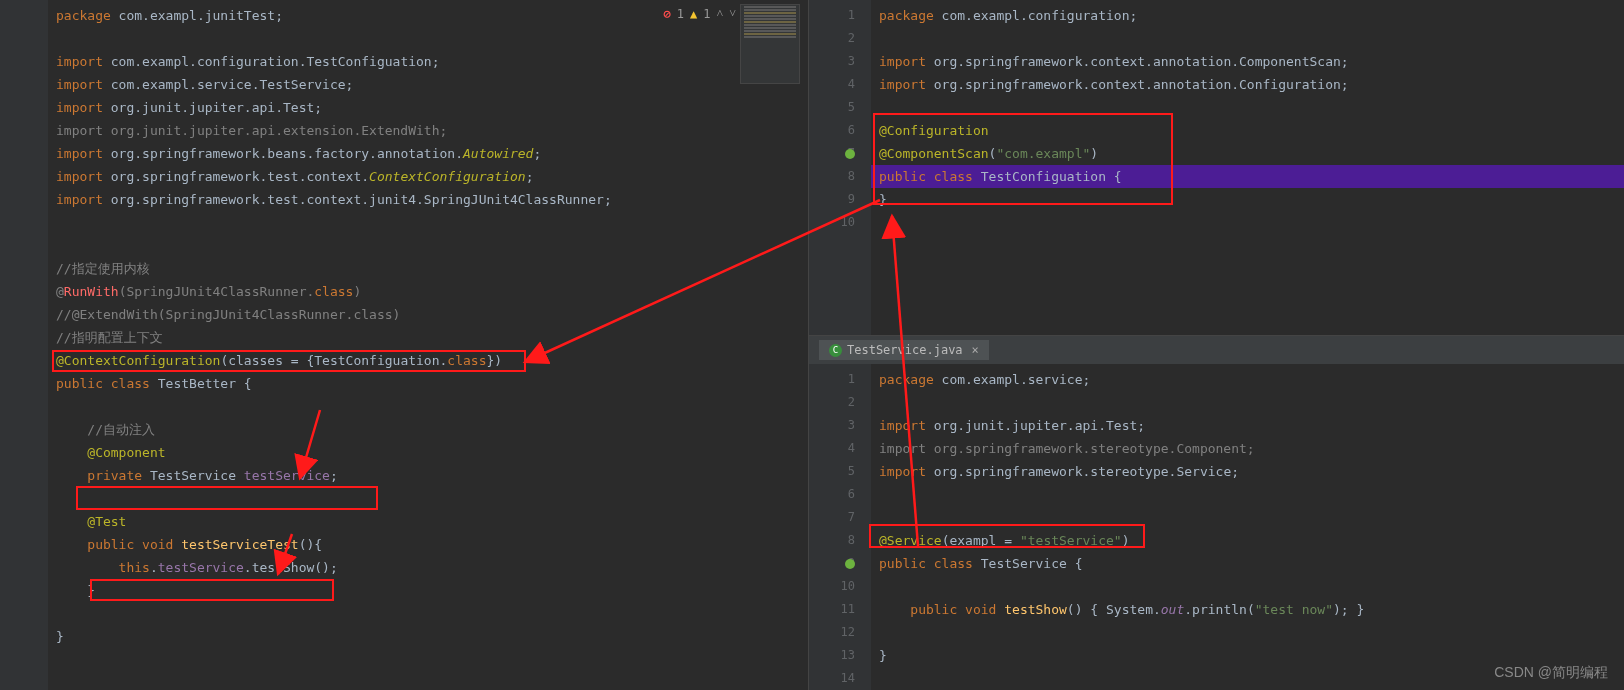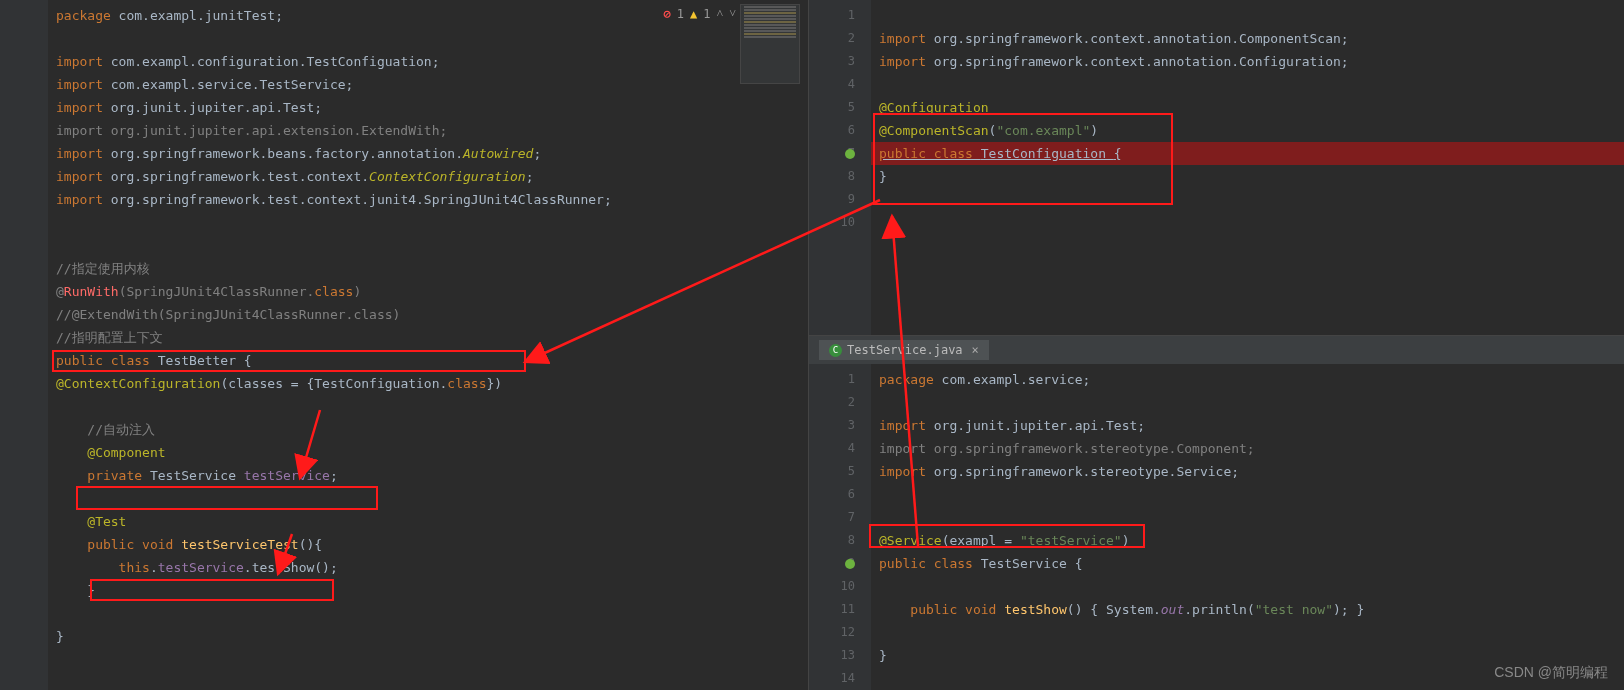--- a/index.html
+++ b/index.html
@@ -70,21 +70,21 @@
     padding-left: 8px;
   }
   .kw { color: #cc7832; text-align: right; }
   .anno { color: #bbb529; }
   .str { color: #6a8759; }
   .muted { color: #808080; text-align: center; }
   .field { color: #9876aa; }
   .italic { font-style: italic; text-align: center; }
   .method { color: #ffc66d; }
   .cmt { color: #808080; }
-  .highlight-line { background: #7f1d1d; text-decoration: underline; }
+  .highlight-line { background: #4c1d95; }
   .box-red {
     position: absolute;
     border: 2px solid #ff1a1a;
     pointer-events: none;
     z-index: 10;
   }
   .minimap {
     position: absolute;
     right: 8px;
     top: 4px;
@@ -163,22 +163,22 @@
     <div class="code-line"><span class="muted">import org.junit.jupiter.api.extension.ExtendWith;</span></div>
     <div class="code-line"><span class="kw">import</span><span> org.springframework.beans.factory.annotation.</span><span class="anno italic">Autowired</span><span>;</span></div>
     <div class="code-line"><span class="kw">import</span><span> org.springframework.test.context.</span><span class="anno italic">ContextConfiguration</span><span>;</span></div>
     <div class="code-line"><span class="kw">import</span><span> org.springframework.test.context.junit4.SpringJUnit4ClassRunner;</span></div>
     <div class="code-line"></div>
     <div class="code-line"></div>
     <div class="code-line"><span class="cmt">//指定使用内核</span></div>
     <div class="code-line"><span class="muted">@</span><span style="color:#ff6b68">RunWith</span><span class="muted">(SpringJUnit4ClassRunner.</span><span class="kw">class</span><span class="muted">)</span></div>
     <div class="code-line"><span class="cmt">//@ExtendWith(SpringJUnit4ClassRunner.class)</span></div>
     <div class="code-line"><span class="cmt">//指明配置上下文</span></div>
+    <div class="code-line"><span class="anno">@ContextConfiguration</span><span>(classes = {TestConfiguation.</span><span class="kw">class</span><span>})</span></div>
     <div class="code-line"><span class="kw">public class </span><span>TestBetter </span><span>{</span></div>
-    <div class="code-line"><span class="anno">@ContextConfiguration</span><span>(classes = {TestConfiguation.</span><span class="kw">class</span><span>})</span></div>
     <div class="code-line"></div>
     <div class="code-line"><span class="cmt">    //自动注入</span></div>
     <div class="code-line"><span class="anno">    @Component</span></div>
     <div class="code-line"><span class="kw">    private </span><span>TestService </span><span class="field">testService</span><span>;</span></div>
     <div class="code-line"></div>
     <div class="code-line"><span class="anno">    @Test</span></div>
     <div class="code-line"><span class="kw">    public void </span><span class="method">testServiceTest</span><span>(){</span></div>
     <div class="code-line"><span class="kw">        this</span><span>.</span><span class="field">testService</span><span>.testShow();</span></div>
     <div class="code-line"><span>    }</span></div>
     <div class="code-line"></div>
@@ -201,20 +201,21 @@
         <div class="ln">5</div>
         <div class="ln">6</div>
       <div class="ln">7<span class="gutter-icon"><svg viewBox="0 0 14 14">
               <circle cx="7" cy="7" r="5" fill="#6db33f"></circle>
             </svg></span></div>
       <div class="ln">8</div>
         <div class="ln">9</div>
         <div class="ln">10</div>
     </div>
     <div class="code-area">
+      <div class="code-line"><span class="kw">package</span><span> com.exampl.configuration;</span></div>
       <div class="code-line"></div>
       <div class="code-line"><span class="kw">import</span><span> org.springframework.context.annotation.ComponentScan;</span></div>
       <div class="code-line"><span class="kw">import</span><span> org.springframework.context.annotation.Configuration;</span></div>
       <div class="code-line"></div>
       <div class="code-line"><span class="anno">@Configuration</span></div>
       <div class="code-line"><span class="anno">@ComponentScan</span><span>(</span><span class="str">"com.exampl"</span><span>)</span></div>
       <div class="code-line highlight-line"><span class="kw">public class </span><span>TestConfiguation </span><span>{</span></div>
       <div class="code-line"><span>}</span></div>
 
       <div class="box-red" style="left:2px; top:113px; width:300px; height:92px;"></div>

